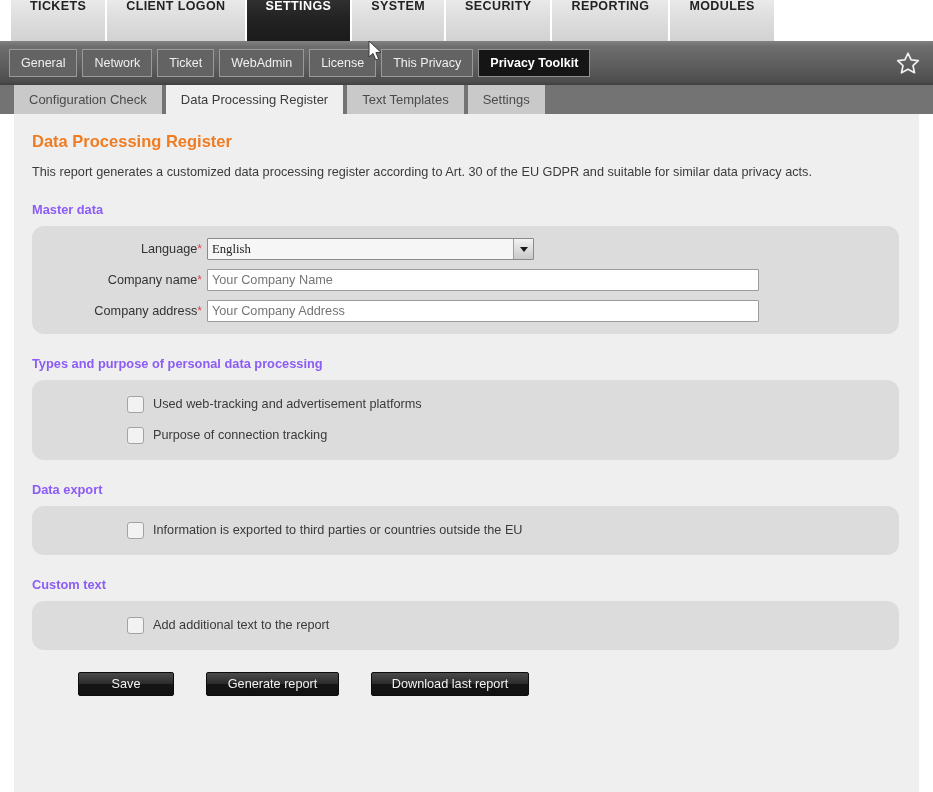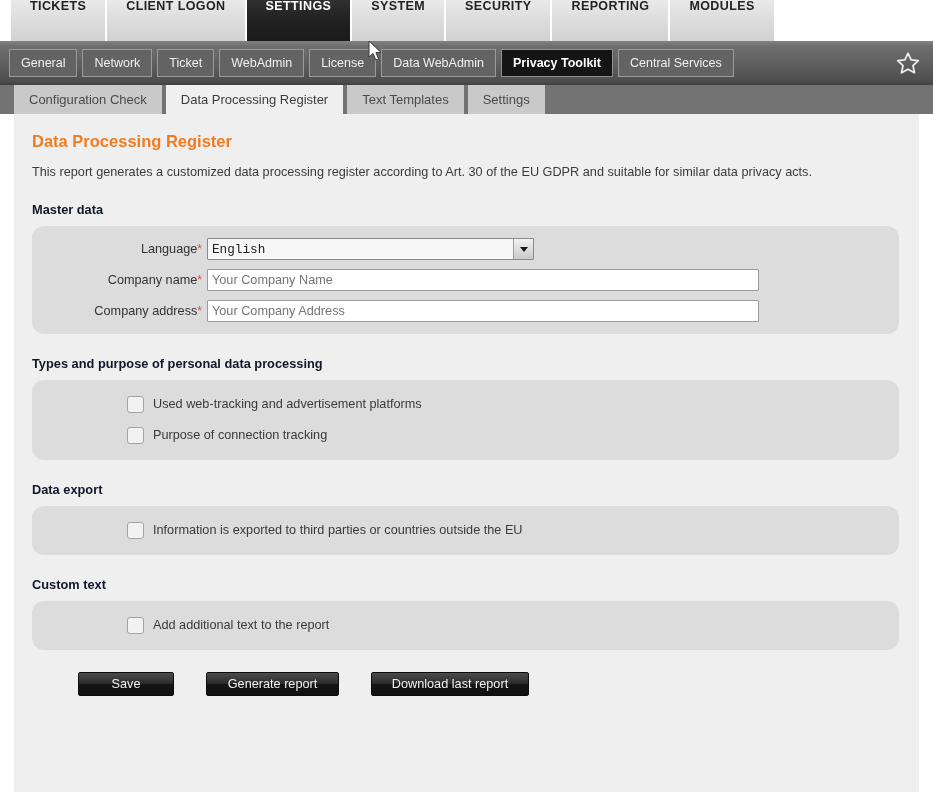--- a/index.html
+++ b/index.html
@@ -142,21 +142,21 @@
   .page-desc {
     margin: 0 22px 0 18px;
     font-size: 12.7px;
     line-height: 16px;
     color: #3b3b3b;
     max-width: 855px;
   }
   .section-label {
     font-size: 12.8px;
     font-weight: bold;
-    color: #0f172a;
+    color: #8b5cf6;
     margin: 22px 0 9px 18px;
   }
 
   .group-box {
     margin-left: 18px;
     width: 867px;
     background: #dcdcdc;
     border-radius: 12px;
     box-sizing: border-box;
     padding: 12px 0;
@@ -177,21 +177,21 @@
     color: #333333;
     padding-right: 5px;
     box-sizing: border-box;
     white-space: nowrap;
   }
   .req { color: #e04a4a; font-size: 12px; }
 
   select.field-select {
     width: 327px;
     height: 22px;
-    font-family: Liberation Mono, monospace;
+    font-family: Liberation Serif, serif;
     font-size: 12.7px;
     color: #222222;
     background: #f6f6f6;
     border: 1px solid #8a8a8a;
     border-radius: 1px;
     padding-left: 4px;
     box-sizing: border-box;
     -webkit-appearance: none;
     appearance: none;
   }
@@ -302,23 +302,22 @@
   <div class="main-tab">REPORTING</div>
   <div class="main-tab">MODULES</div>
 </div>
 
 <div id="sub-nav">
   <div class="sub-tab">General</div>
   <div class="sub-tab">Network</div>
   <div class="sub-tab">Ticket</div>
   <div class="sub-tab">WebAdmin</div>
   <div class="sub-tab">License</div>
-  <div class="sub-tab">Data WebAdmin</div>
+  <div class="sub-tab">This Privacy</div>
   <div class="sub-tab active">Privacy Toolkit</div>
-  <div class="sub-tab">Central Services</div>
 
   <div id="favorite-star">
     <svg width="26" height="26" viewBox="0 0 24 24" fill="none" stroke="#efefef" stroke-width="1.6" stroke-linejoin="round">
       <polygon points="12,3 14.9,9.1 21.5,9.9 16.6,14.4 18,21 12,17.7 6,21 7.4,14.4 2.5,9.9 9.1,9.1"></polygon>
     </svg>
   </div>
 </div>
 
 <div id="page-body">
 

